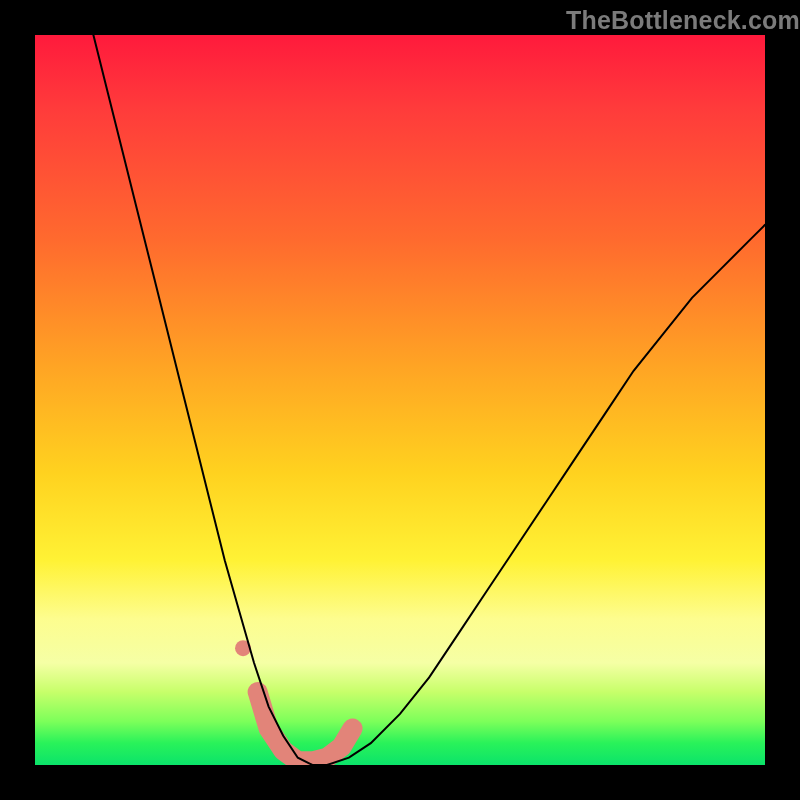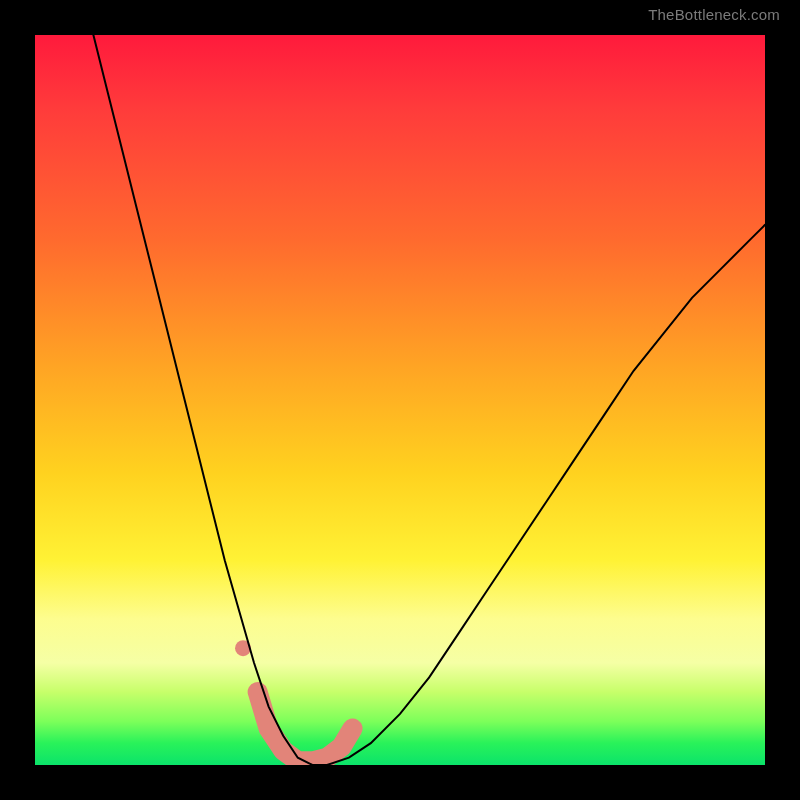--- a/index.html
+++ b/index.html
@@ -44,24 +44,24 @@
     position: absolute;
     left: 0;
     top: 0;
     width: 730px;
     height: 730px;
     pointer-events: none;
   }
   .watermark {
     position: absolute;
     top: 6px;
-    right: 20px;
+    right: 0;
     color: #7b7b7b;
-    font-size: 15px;
-    font-weight: 400;
+    font-size: 25px;
+    font-weight: 700;
     letter-spacing: 0.2px;
     user-select: none;
   }
 </style>
 </head>
 <body>
 
 <div class="stage">
 
   <div class="watermark">TheBottleneck.com</div>

